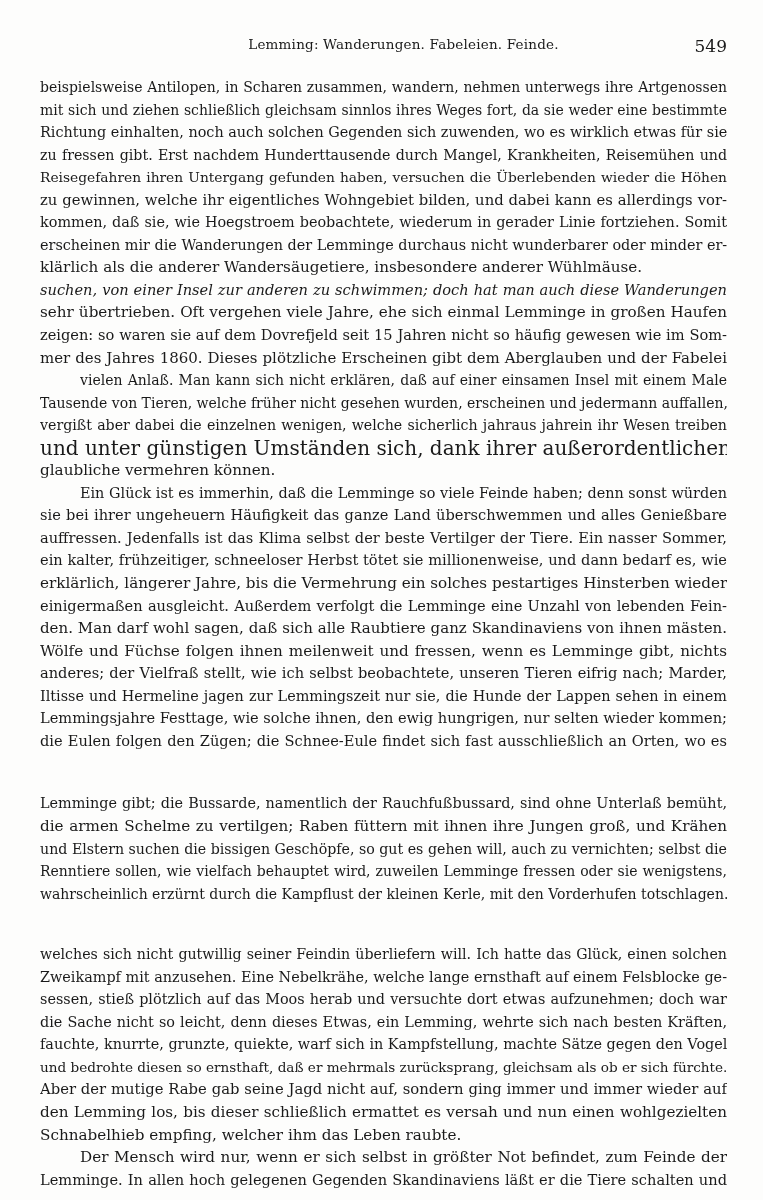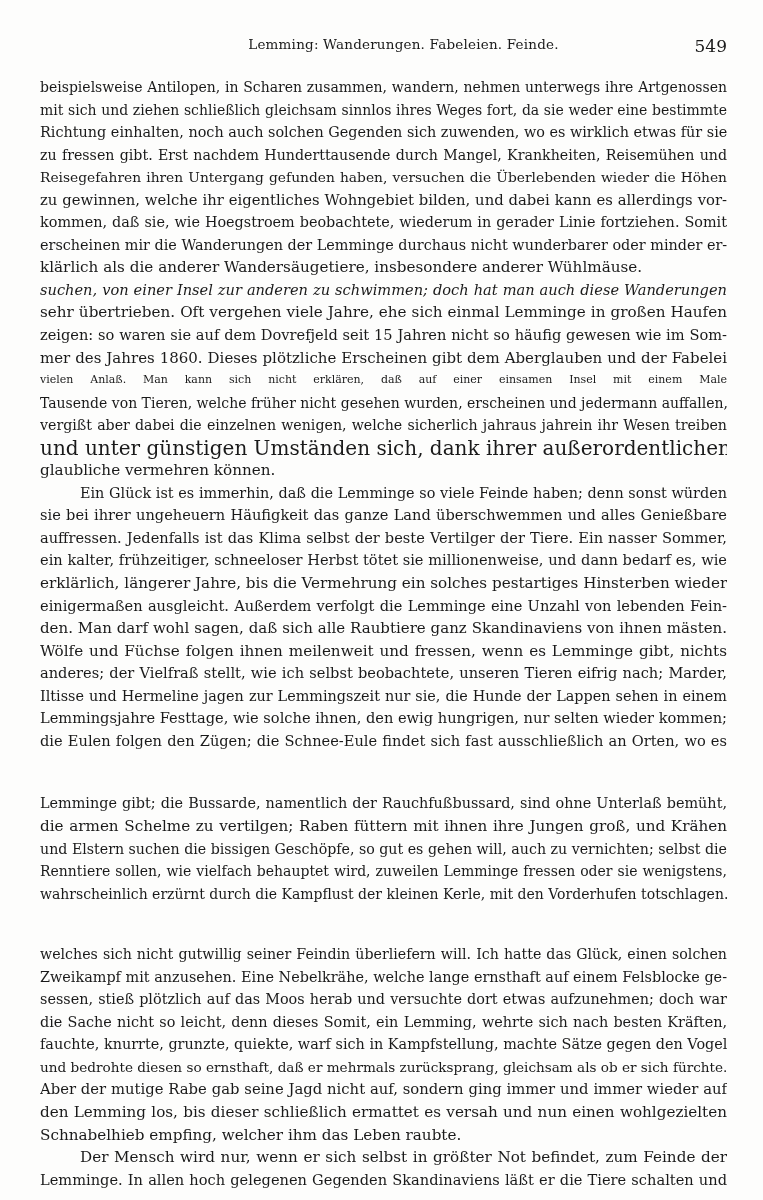--- a/index.html
+++ b/index.html
@@ -47,21 +47,21 @@
         <div class="line" style="font-size: 14.8px;">zu gewinnen, welche ihr eigentliches Wohngebiet bilden, und dabei kann es allerdings vor-</div>
         <div class="line" style="font-size: 14.4px;">kommen, daß sie, wie Hoegstroem beobachtete, wiederum in gerader Linie fortziehen. Somit</div>
         <div class="line" style="font-size: 14.4px;">erscheinen mir die Wanderungen der Lemminge durchaus nicht wunderbarer oder minder er-</div>
         <div class="line last">klärlich als die anderer Wandersäugetiere, insbesondere anderer Wühlmäuse.</div>
       </div>
       <div>
         <div class="line" style="font-size: 14.6px; font-style: italic;">suchen, von einer Insel zur anderen zu schwimmen; doch hat man auch diese Wanderungen</div>
         <div class="line">sehr übertrieben. Oft vergehen viele Jahre, ehe sich einmal Lemminge in großen Haufen</div>
         <div class="line" style="font-size: 14.6px;">zeigen: so waren sie auf dem Dovrefjeld seit 15 Jahren nicht so häufig gewesen wie im Som-</div>
         <div class="line" style="font-size: 15px;">mer des Jahres 1860. Dieses plötzliche Erscheinen gibt dem Aberglauben und der Fabelei</div>
-        <div class="line" style="font-size: 11px;">vielen Anlaß. Man kann sich nicht erklären, daß auf einer einsamen Insel mit einem Male</div>
+        <div class="line" style="font-size: 14px; margin-left: 40px;">vielen Anlaß. Man kann sich nicht erklären, daß auf einer einsamen Insel mit einem Male</div>
         <div class="line" style="font-size: 14px;">Tausende von Tieren, welche früher nicht gesehen wurden, erscheinen und jedermann auffallen,</div>
         <div class="line" style="font-size: 14.2px;">vergißt aber dabei die einzelnen wenigen, welche sicherlich jahraus jahrein ihr Wesen treiben</div>
         <div class="line" style="font-size: 20px;">und unter günstigen Umständen sich, dank ihrer außerordentlichen Fruchtbarkeit, in das Un-</div>
         <div class="line last">glaubliche vermehren können.</div>
       </div>
       <div>
         <div class="line indent" style="font-size: 14.4px;">Ein Glück ist es immerhin, daß die Lemminge so viele Feinde haben; denn sonst würden</div>
         <div class="line" style="font-size: 14.6px;">sie bei ihrer ungeheuern Häufigkeit das ganze Land überschwemmen und alles Genießbare</div>
         <div class="line" style="font-size: 14.6px;">auffressen. Jedenfalls ist das Klima selbst der beste Vertilger der Tiere. Ein nasser Sommer,</div>
         <div class="line" style="font-size: 14.6px;">ein kalter, frühzeitiger, schneeloser Herbst tötet sie millionenweise, und dann bedarf es, wie</div>
@@ -76,21 +76,21 @@
         <div class="line" style="font-size: 14.4px; margin-top: 40px;">Lemminge gibt; die Bussarde, namentlich der Rauchfußbussard, sind ohne Unterlaß bemüht,</div>
         <div class="line">die armen Schelme zu vertilgen; Raben füttern mit ihnen ihre Jungen groß, und Krähen</div>
         <div class="line" style="font-size: 14.2px;">und Elstern suchen die bissigen Geschöpfe, so gut es gehen will, auch zu vernichten; selbst die</div>
         <div class="line" style="font-size: 14px;">Renntiere sollen, wie vielfach behauptet wird, zuweilen Lemminge fressen oder sie wenigstens,</div>
         <div class="line last" style="font-size: 14px;">wahrscheinlich erzürnt durch die Kampflust der kleinen Kerle, mit den Vorderhufen totschlagen.</div>
       </div>
       <div>
         <div class="line" style="font-size: 14.2px; margin-top: 38px;">welches sich nicht gutwillig seiner Feindin überliefern will. Ich hatte das Glück, einen solchen</div>
         <div class="line" style="font-size: 14.4px;">Zweikampf mit anzusehen. Eine Nebelkrähe, welche lange ernsthaft auf einem Felsblocke ge-</div>
         <div class="line" style="font-size: 14.4px;">sessen, stieß plötzlich auf das Moos herab und versuchte dort etwas aufzunehmen; doch war</div>
-        <div class="line" style="font-size: 14.4px;">die Sache nicht so leicht, denn dieses Somit, ein Lemming, wehrte sich nach besten Kräften,</div>
+        <div class="line" style="font-size: 14.4px;">die Sache nicht so leicht, denn dieses Etwas, ein Lemming, wehrte sich nach besten Kräften,</div>
         <div class="line" style="font-size: 14.4px;">fauchte, knurrte, grunzte, quiekte, warf sich in Kampfstellung, machte Sätze gegen den Vogel</div>
         <div class="line" style="font-size: 13.6px;">und bedrohte diesen so ernsthaft, daß er mehrmals zurücksprang, gleichsam als ob er sich fürchte.</div>
         <div class="line" style="font-size: 14.8px;">Aber der mutige Rabe gab seine Jagd nicht auf, sondern ging immer und immer wieder auf</div>
         <div class="line">den Lemming los, bis dieser schließlich ermattet es versah und nun einen wohlgezielten</div>
         <div class="line last">Schnabelhieb empfing, welcher ihm das Leben raubte.</div>
       </div>
       <div>
         <div class="line indent">Der Mensch wird nur, wenn er sich selbst in größter Not befindet, zum Feinde der</div>
         <div class="line" style="font-size: 14.6px;">Lemminge. In allen hoch gelegenen Gegenden Skandinaviens läßt er die Tiere schalten und</div>
       </div>

